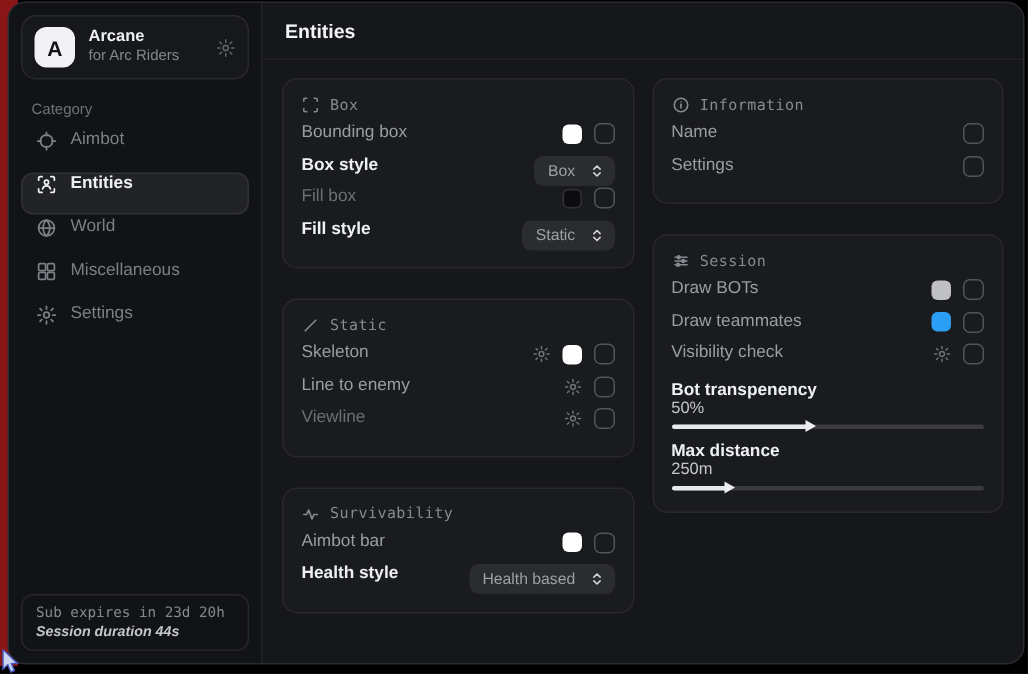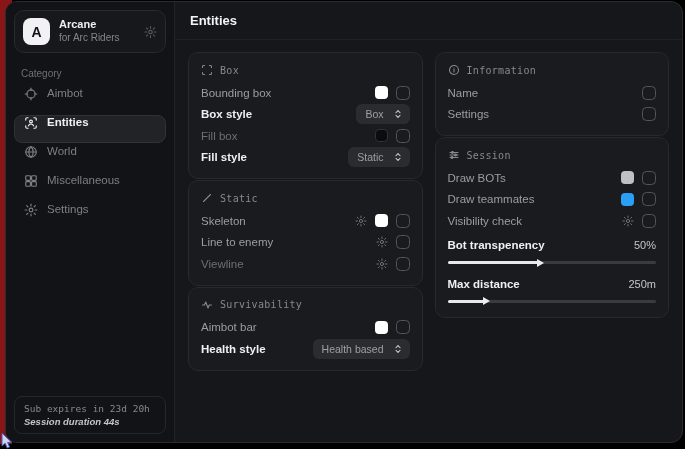--- a/index.html
+++ b/index.html
@@ -45,31 +45,31 @@
   .sub-card { margin-top:auto; border:1px solid #26272b; border-radius:8px; padding:6px 9px; }
   .sub-line1 { font-family:"DejaVu Sans Mono", monospace; font-size:9.5px; color:#85888e; margin-bottom:2px; white-space:nowrap; }
   .sub-line2 { font-size:9.5px; font-weight:700; color:#c4c6c9; white-space:nowrap;font-style:italic; }
   
   .main { flex:1; display:flex; flex-direction:column; min-width:0; }
   .main-header {
     height:38px; border-bottom:1px solid #202124; display:flex; align-items:center;
     padding:0 15px; font-weight:700; font-size:13px; color:#f3f4f5; flex-shrink:0;
   }
   .content { display:flex; gap:12px; padding:12px 13px; align-items:flex-start; }
-  .col { flex:1; min-width:0; display:flex; flex-direction:column; gap:1px; }
+  .col { flex:1; min-width:0; display:flex; flex-direction:column; gap:20px; }
   .panel {
     background:#1a1b1e; border:1px solid #28292d; border-radius:10px;
     padding:9px 12px 10px;
   }
   .panel-title {
     display:flex; align-items:center; gap:7px; color:#868990;
     font-family:"DejaVu Sans Mono", monospace; font-size:10px; letter-spacing:.3px;
     margin:2px 0 6px;
   }
-  .row { min-height:21.5px; display:flex; align-items:center; justify-content:space-between; }
+  .row { min-height:21.5px; display:flex; align-items:flex-start; justify-content:space-between; }
   .lbl { font-size:11.5px; color:#8f9297; }
   .lbl.mid { color:#9a9da2; }
   .lbl.dim { color:#6c6f75; }
   .lbl.strong { color:#eef0f2; font-weight:700; }
   .ctrls { display:flex; align-items:center; gap:8px; }
   .swatch { width:13px; height:13px; border-radius:4px; cursor:pointer; }
   .sw-white { background:#ffffff; }
   .sw-black { background:#0c0c0e; border:1px solid #313236; }
   .sw-gray  { background:#bfc0c3; }
   .sw-blue  { background:#2b9ff5; }
@@ -77,21 +77,21 @@
     width:14px; height:14px; border:1.5px solid #515459; border-radius:4.5px;
     background:transparent; cursor:pointer; flex-shrink:0;
   }
   .row-gear { color:#6f7277; display:flex; cursor:pointer; }
   .dropdown {
     background:#2b2c30; border-radius:6px; height:20px; padding:0 7px 0 9px;
     display:flex; align-items:center; gap:9px; cursor:pointer;
   }
   .dropdown .dd-val { color:#9ba0a5; font-size:10.5px; }
   .dropdown svg { color:#d3d5d9; }
-  .slider-row { margin-top:3px; }
+  .slider-row { margin-top:3px;flex-direction:column; }
   .slider-val { font-size:11px; color:#c3c5c8; }
   .track { position:relative; height:3px; background:#3a3b3f; border-radius:2px; margin:5px 0 9px; cursor:pointer; }
   .fill  { position:relative; height:100%; background:#e8e9eb; border-radius:2px; }
   .thumb {
     position:absolute; right:-3px; top:50%; transform:translateY(-50%);
     width:0; height:0; border-top:4px solid transparent; border-bottom:4px solid transparent;
     border-left:7px solid #eceded;
   }
   .track.last { margin-bottom:4px; }
   .cursor { position:absolute; left:1px; bottom:0; }

